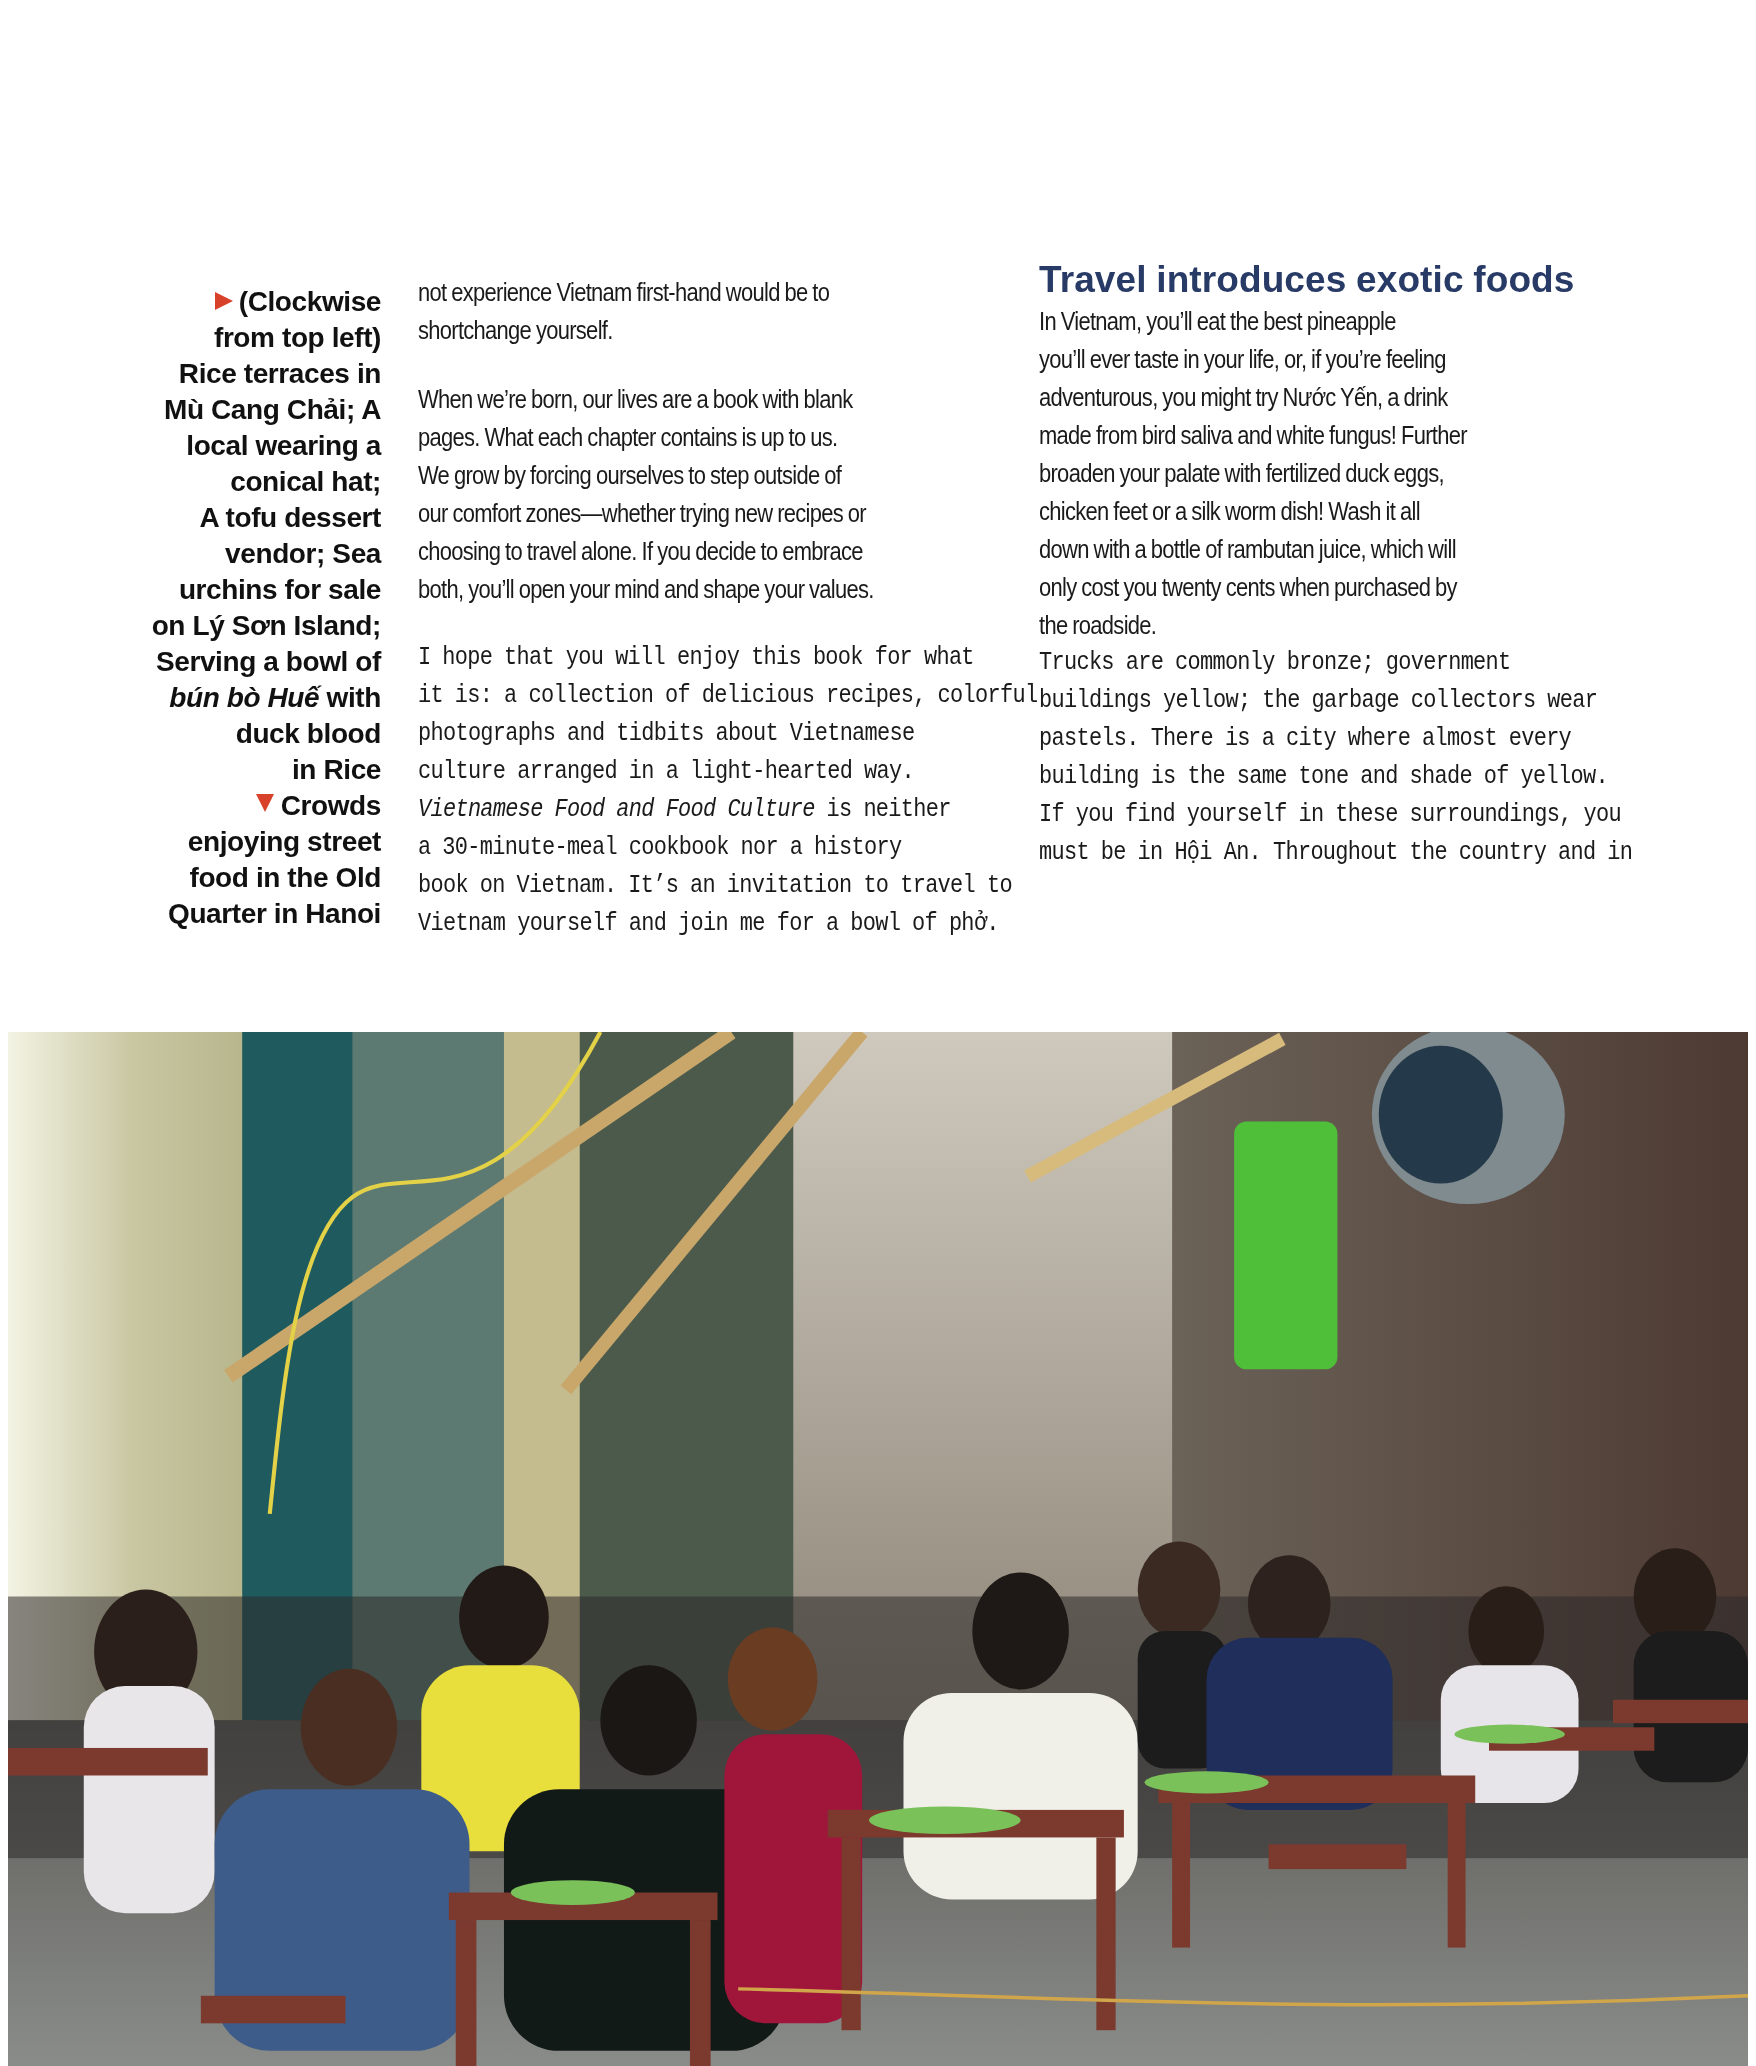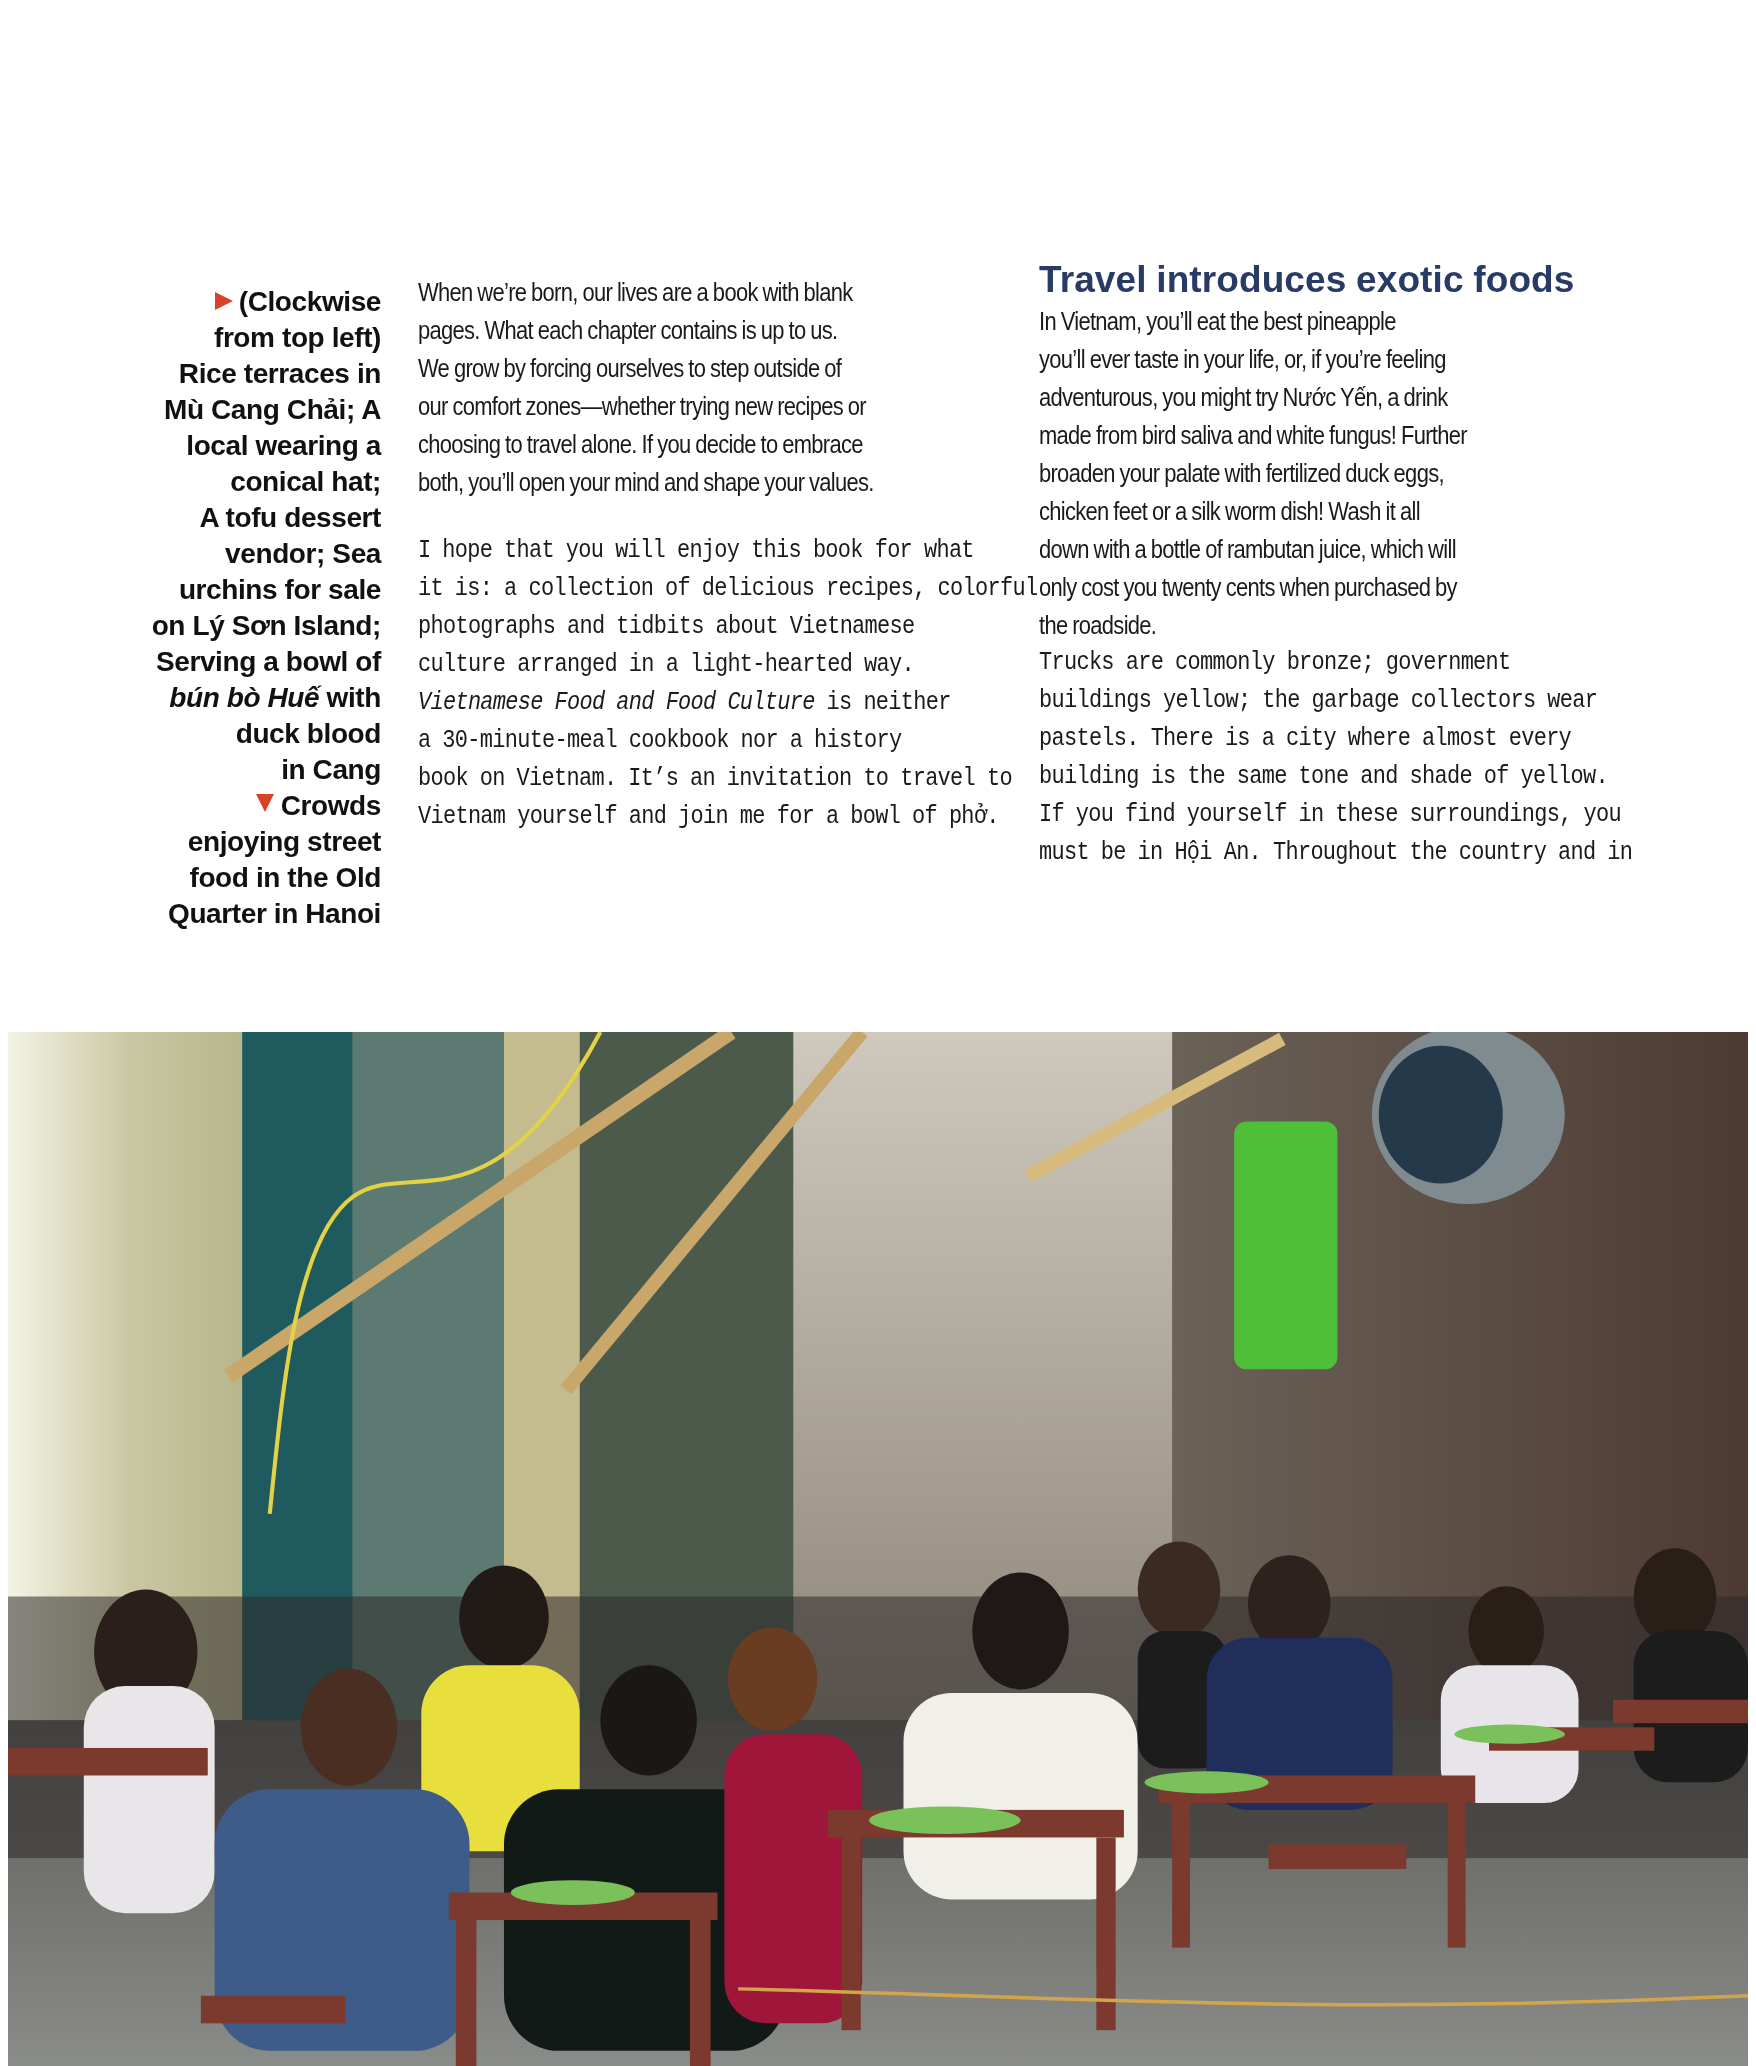--- a/index.html
+++ b/index.html
@@ -70,28 +70,32 @@
     <span class="ln">Mù Cang Chải; A</span>
     <span class="ln">local wearing a</span>
     <span class="ln">conical hat;</span>
     <span class="ln">A tofu dessert</span>
     <span class="ln">vendor; Sea</span>
     <span class="ln">urchins for sale</span>
     <span class="ln">on Lý Sơn Island;</span>
     <span class="ln">Serving a bowl of</span>
     <span class="ln"><span class="it">bún bò Huế</span> <span>with</span></span>
     <span class="ln">duck blood</span>
-    <span class="ln">in Cang</span>
+    <span class="ln">in Rice</span>
     <span class="ln"><span class="tri-down"></span><span>Crowds</span></span>
     <span class="ln">enjoying street</span>
     <span class="ln">food in the Old</span>
     <span class="ln">Quarter in Hanoi</span>
   </div>
 
   <div class="col col1">
+    <div class="para">
+      <span class="ln">not experience Vietnam first-hand would be to</span>
+      <span class="ln">shortchange yourself.</span>
+    </div>
     <div class="para">
       <span class="ln">When we’re born, our lives are a book with blank</span>
       <span class="ln">pages. What each chapter contains is up to us.</span>
       <span class="ln">We grow by forcing ourselves to step outside of</span>
       <span class="ln">our comfort zones—whether trying new recipes or</span>
       <span class="ln">choosing to travel alone. If you decide to embrace</span>
       <span class="ln">both, you’ll open your mind and shape your values.</span>
     </div>
     <div class="para">
       <span class="ln">I hope that you will enjoy this book for what</span>

